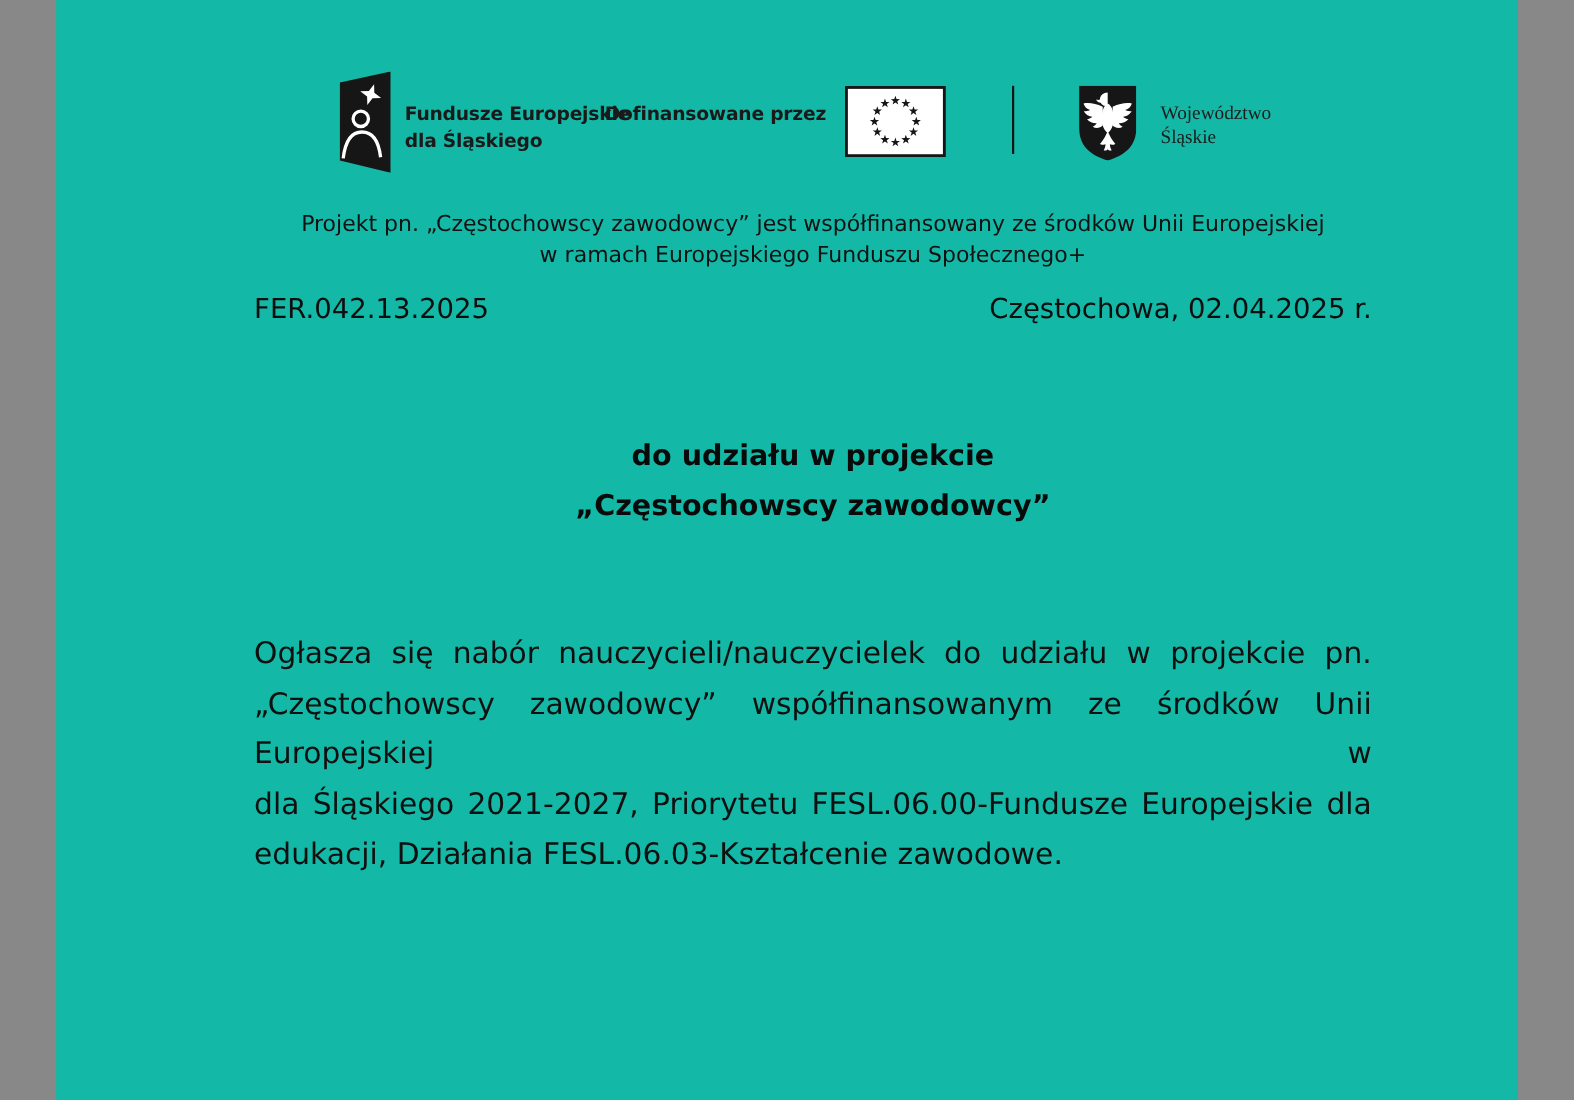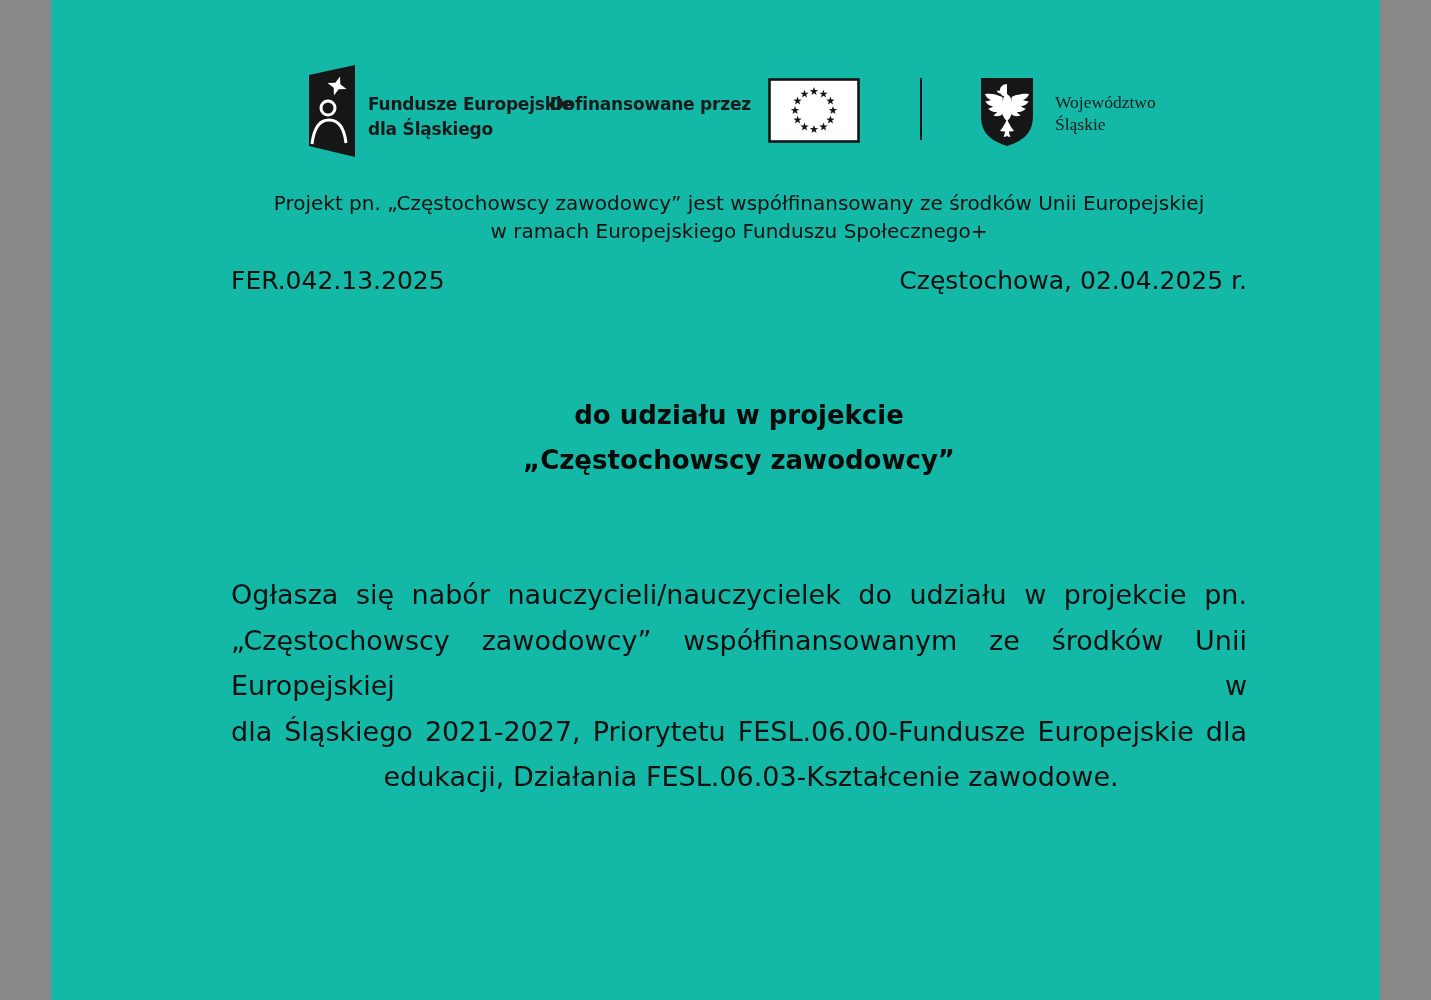--- a/index.html
+++ b/index.html
@@ -20,21 +20,21 @@
   .eu-flag{position:absolute;left:717px;top:78px;}
   .logo-sep{position:absolute;left:869px;top:78px;width:2px;height:62px;background:#161616;}
   .shield{position:absolute;left:930px;top:78px;}
   .voi-text{position:absolute;left:1004px;top:80px;font-family:Liberation Serif, serif;font-size:17.5px;line-height:21.5px;color:#1c1c1c;margin-top:12px;}
   
   .note{position:absolute;left:180px;top:190px;width:1016px;text-align:center;font-size:20px;line-height:27.5px;color:#121212;}
   .ref-row{position:absolute;left:180px;top:266px;width:1016px;display:flex;justify-content:space-between;font-size:25px;line-height:30px;color:#0e0e0e;}
   .doc-title{position:absolute;left:180px;top:393px;width:1016px;text-align:center;font-weight:bold;font-size:26px;line-height:45px;color:#0a0a0a;}
   .body-text{position:absolute;left:180px;top:572px;width:1016px;font-size:27px;line-height:45.5px;color:#101010;}
   .jline{text-align:justify;text-align-last:justify;}
-  .jlast{text-align:center;margin-left:24px;}
+  .jlast{text-align:left;}
 </style>
 </head>
 <body>
 
 <div class="page">
 
   <svg class="fe-icon" width="48" height="92" viewBox="0 0 48 92" aria-hidden="true">
     <path d="M1,10 L47,0 L47,92 L1,81 Z" fill="#161616"></path>
     <path transform="translate(29,21) rotate(18)" d="M0,-10 L2.6,-2.6 L10,0 L2.6,2.6 L0,10 L-2.6,2.6 L-10,0 L-2.6,-2.6 Z" fill="#ffffff"></path>
     <circle cx="20" cy="43" r="7" fill="#161616" stroke="#ffffff" stroke-width="3"></circle>

